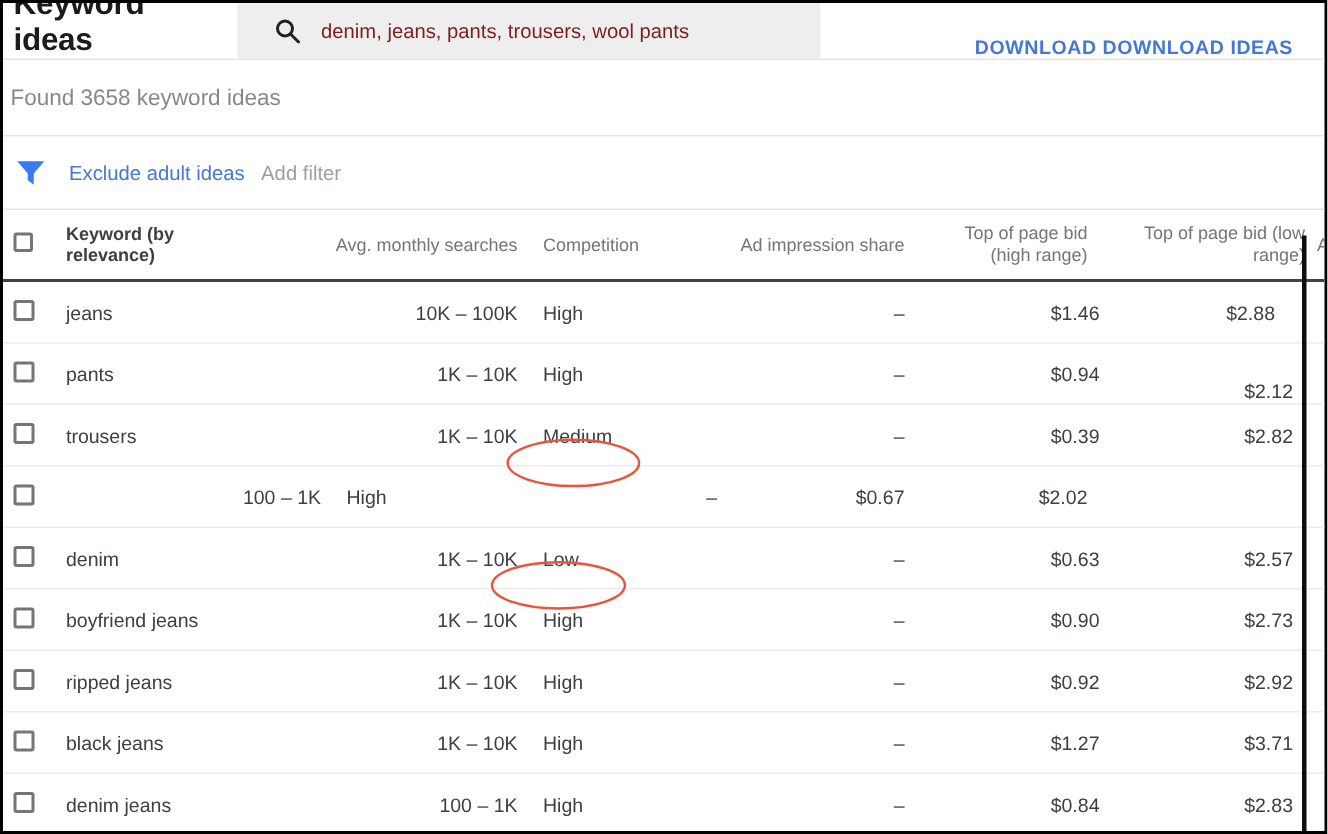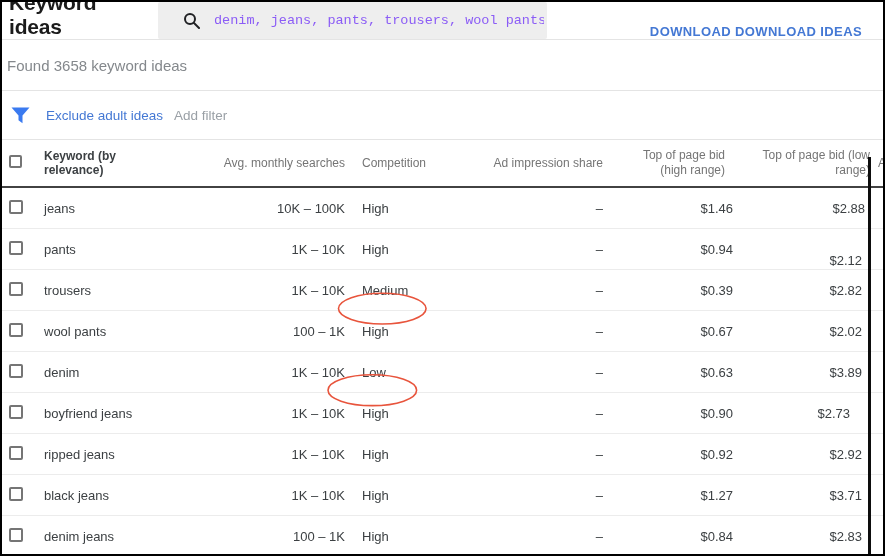--- a/index.html
+++ b/index.html
@@ -44,22 +44,22 @@
     align-items: center;
     padding-left: 25px;
   }
   .searchbox .sicon { flex: 0 0 auto; display: flex; }
   .search-value {
     border: none;
     outline: none;
     background: transparent;
     margin-left: 14px;
     font-size: 13.5px;
-    color: #8b5cf6;
-    font-family: Liberation Mono, monospace;
+    color: #7f1d1d;
+    font-family: Liberation Sans, sans-serif;
     width: 330px;
   }
   .download-link {
     margin-left: auto;
     margin-right: 21px;
     margin-top: 15px;
     font-size: 13px;
     font-weight: 700;
     letter-spacing: 0.4px;
     color: var(--accent_blue, #4478d4);
@@ -203,21 +203,21 @@
 
   <div>
 
     <div class="grid-row trow">
       <div><span class="cb"></span></div>
       <div>jeans</div>
       <div class="cell-r">10K – 100K</div>
       <div class="cell-comp">High</div>
       <div class="cell-r dash">–</div>
       <div class="cell-r">$1.46</div>
-      <div class="cell-r" style="padding-right:5px;">$2.88</div>
+      <div class="cell-r" style="padding-right:20px;">$2.88</div>
       <div></div>
     </div>
 
     <div class="grid-row trow">
       <div><span class="cb"></span></div>
       <div>pants</div>
       <div class="cell-r">1K – 10K</div>
       <div class="cell-comp">High</div>
       <div class="cell-r dash">–</div>
       <div class="cell-r">$0.94</div>
@@ -231,48 +231,47 @@
       <div class="cell-r">1K – 10K</div>
       <div class="cell-comp">Medium</div>
       <div class="cell-r dash">–</div>
       <div class="cell-r">$0.39</div>
       <div class="cell-r" style="padding-right:8px;">$2.82</div>
       <div></div>
     </div>
 
     <div class="grid-row trow">
       <div><span class="cb"></span></div>
-      <div>wool pants</div>
       <div class="cell-r">100 – 1K</div>
       <div class="cell-comp">High</div>
       <div class="cell-r dash">–</div>
       <div class="cell-r">$0.67</div>
       <div class="cell-r" style="padding-right:8px;">$2.02</div>
       <div></div>
     </div>
 
     <div class="grid-row trow">
       <div><span class="cb"></span></div>
       <div>denim</div>
       <div class="cell-r">1K – 10K</div>
       <div class="cell-comp">Low</div>
       <div class="cell-r dash">–</div>
       <div class="cell-r">$0.63</div>
-      <div class="cell-r" style="padding-right:8px;">$3.89</div>
+      <div class="cell-r" style="padding-right:8px;">$2.57</div>
       <div></div>
     </div>
 
     <div class="grid-row trow">
       <div><span class="cb"></span></div>
       <div>boyfriend jeans</div>
       <div class="cell-r">1K – 10K</div>
       <div class="cell-comp">High</div>
       <div class="cell-r dash">–</div>
       <div class="cell-r">$0.90</div>
-      <div class="cell-r" style="padding-right:20px;">$2.73</div>
+      <div class="cell-r" style="padding-right:8px;">$2.73</div>
       <div></div>
     </div>
 
     <div class="grid-row trow">
       <div><span class="cb"></span></div>
       <div>ripped jeans</div>
       <div class="cell-r">1K – 10K</div>
       <div class="cell-comp">High</div>
       <div class="cell-r dash">–</div>
       <div class="cell-r">$0.92</div>

